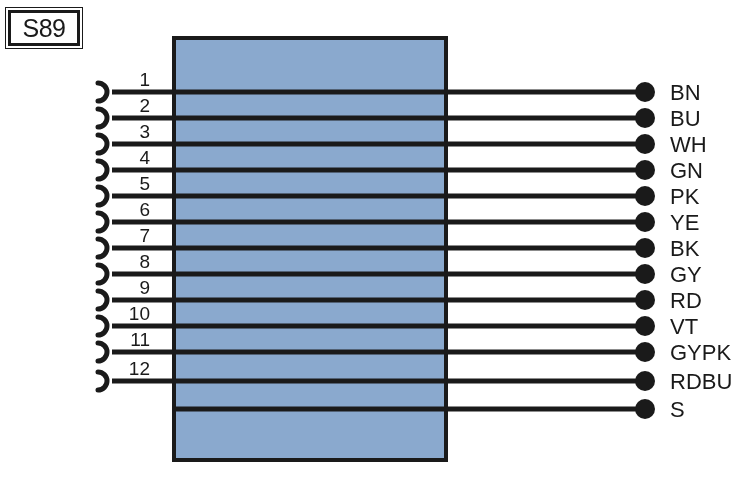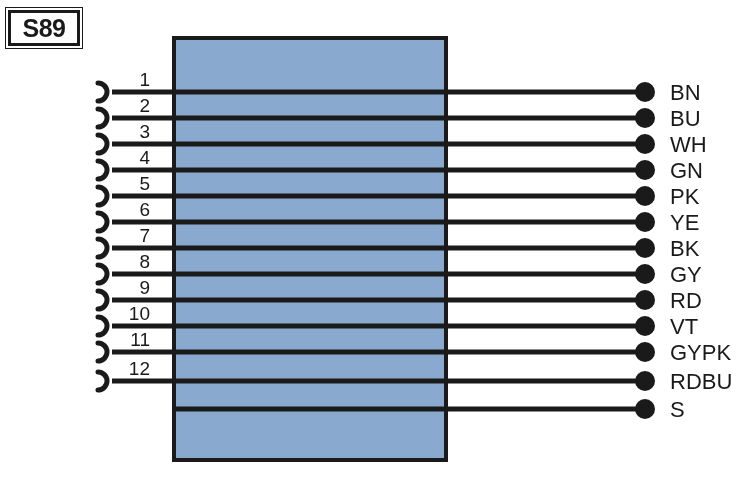--- a/index.html
+++ b/index.html
@@ -31,21 +31,21 @@
     border: 3px solid #1a1a1a;
     outline: 2px solid #ffffff;
     box-shadow: 0 0 0 3px #1a1a1a;
     display: flex;
     align-items: center;
     justify-content: center;
   }
   #designator-text {
     font-family: "Liberation Sans", sans-serif;
     font-size: 25px;
-    font-weight: bold;
+    font-weight: normal;
     color: #1a1a1a;
     letter-spacing: -0.5px;
     line-height: 1;
     text-align: right;
   }
 
   
   #diagram-svg {
     position: absolute;
     left: 0;

